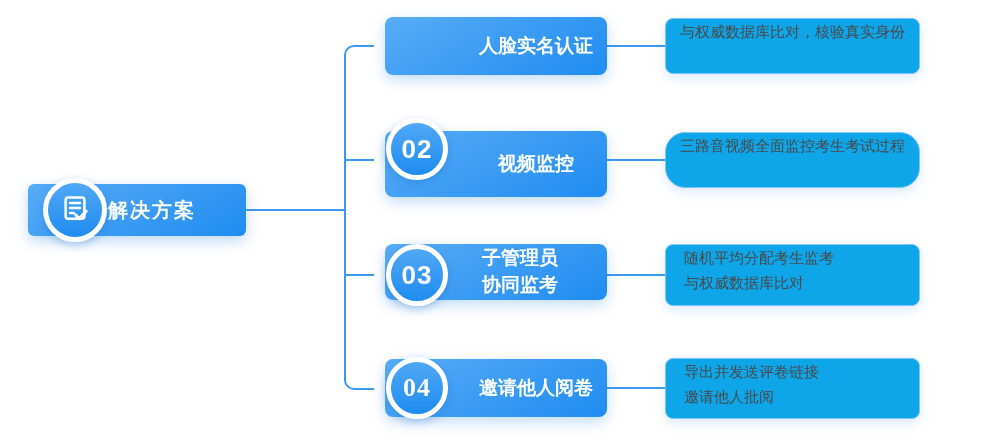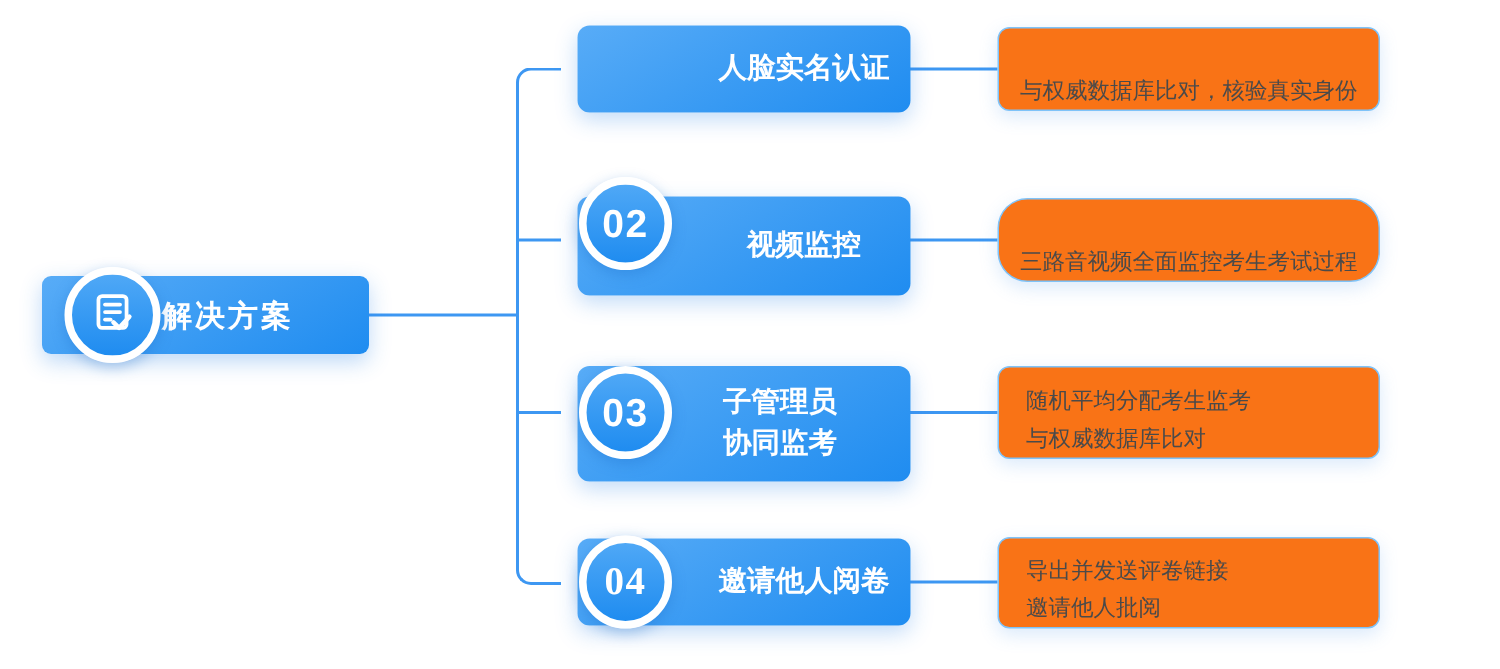--- a/index.html
+++ b/index.html
@@ -39,36 +39,36 @@
   .bluebox{
     position:absolute;left:385px;width:222px;box-sizing:border-box;
     border-radius:8px;
     background:linear-gradient(150deg,#58acf7 0%,#1f8cf0 100%);
     box-shadow:0 5px 14px rgba(40,130,230,.28);
     display:flex;flex-direction:column;align-items:center;justify-content:center;
     padding-left:80px;color:#fff;font-weight:bold;font-size:19px;
     line-height:1.4;text-align:center;
   }
   .b1{top:17px;height:58px;} .b2{top:131px;height:66px;}
-  .b3{top:244px;height:77px;padding-left:48px;} .b4{top:359px;height:58px;}
+  .b3{top:244px;height:56px;padding-left:48px;} .b4{top:359px;height:58px;}
   .badge{
     position:absolute;left:386px;width:62px;height:62px;box-sizing:border-box;
     border:5px solid #ffffff;border-radius:50%;
     background:linear-gradient(180deg,#4fa8f6 0%,#1f8cf0 100%);
     box-shadow:0 3px 9px rgba(30,110,200,.35);
     display:flex;align-items:center;justify-content:center;
     color:#fff;font-weight:bold;font-size:26px;letter-spacing:1px;
   }
   .g1{top:15px;} .g2{top:118px;} .g3{top:244px;} .g4{top:357px;font-family:Liberation Serif, serif;}
   
   .card{
     position:absolute;left:665px;width:255px;box-sizing:border-box;
-    background:#f97316;border:1px solid #7ec3f9;border-radius:8px;
+    background:#0ea5e9;border:1px solid #7ec3f9;border-radius:8px;
     box-shadow:0 4px 12px rgba(90,160,235,.22);
-    display:flex;flex-direction:column;justify-content:flex-end;
+    display:flex;flex-direction:column;justify-content:flex-start;
     font-size:15px;color:#4a4a4a;line-height:25px;
   }
   .card.center{align-items:center;text-align:center;}
   .card.left{padding-left:18px;}
   .c1{top:18px;height:56px;} .c2{top:132px;height:56px;border-radius:20px;}
   .c3{top:244px;height:62px;} .c4{top:358px;height:61px;}
 </style>
 </head>
 <body>
 

